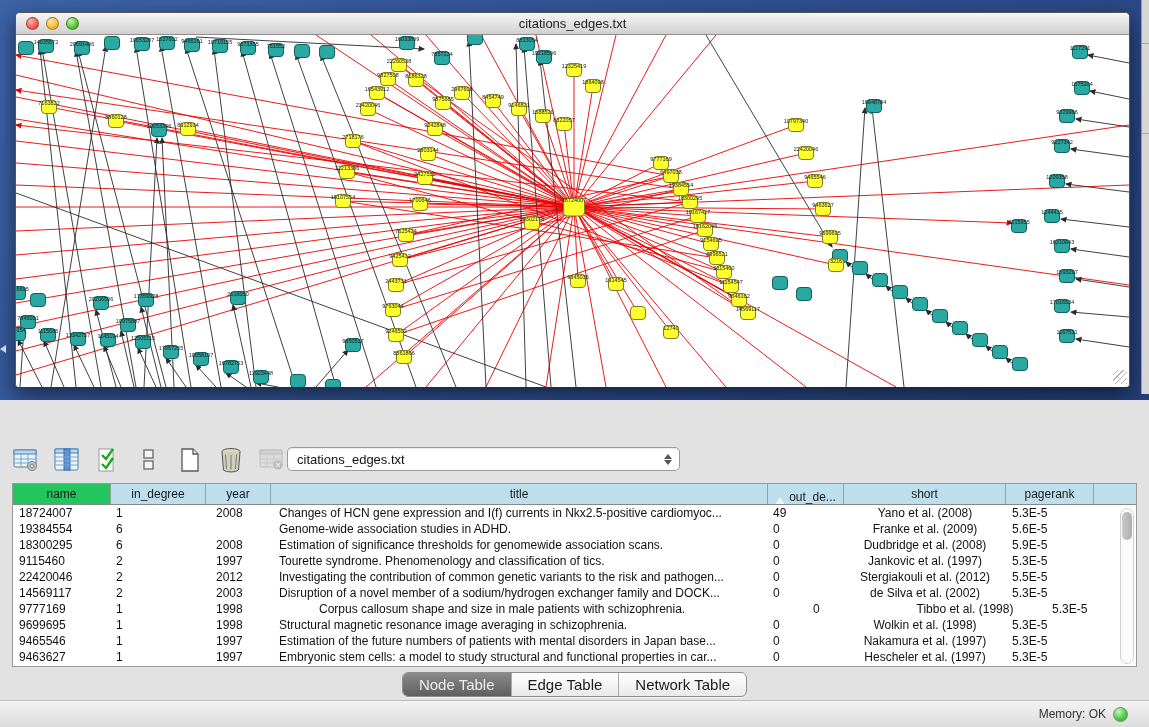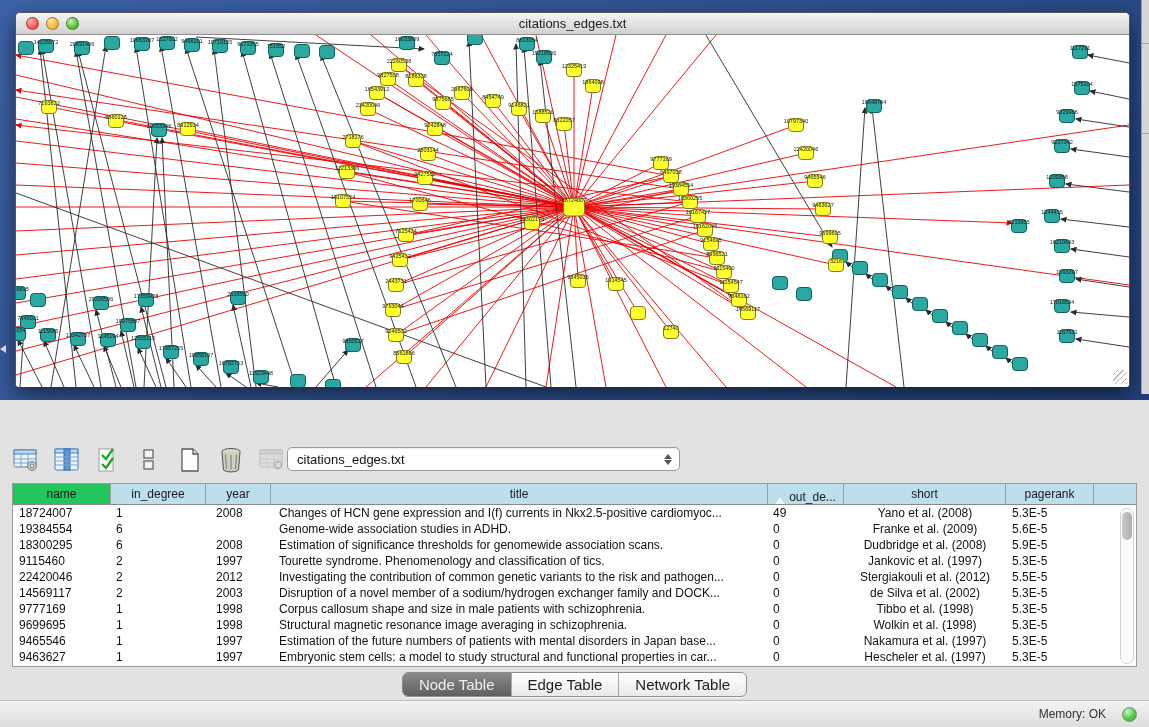--- a/index.html
+++ b/index.html
@@ -69,21 +69,21 @@
   .tabs { position:absolute; left:0; right:0; top:272px; display:flex; justify-content:center; }
   .seg-ctrl { display:flex; border:1px solid #8f8f8f; border-radius:6px; overflow:hidden;
     background:linear-gradient(#ffffff,#e9e9e9); box-shadow:0 1px 0 rgba(255,255,255,.7); }
   .seg { font-size:15px; color:#1d1d1d; padding:3px 16px; border-right:1px solid #aaa; display:flex; align-items:center; }
   .seg:last-child { border-right:none; }
   .seg.sel { background:linear-gradient(#8a8a8a,#5f5f5f); color:#efefef; }
 
   
   .statusbar { position:absolute; left:0; top:700px; width:1149px; height:27px;
     background:linear-gradient(#f3f3f3,#dcdcdc); border-top:1px solid #bdbdbd;
-    display:flex; align-items:center; justify-content:flex-end; gap:16px; padding-right:12px; }
+    display:flex; align-items:center; justify-content:flex-end; gap:7px; padding-right:21px; }
   .mem-label { font-size:12px; color:#333; }
   .mem-dot { width:15px; height:15px; border-radius:50%; border:1px solid #6f8f6f;
     background:radial-gradient(circle at 35% 28%, #c8f7c0, #53c94e 55%, #2ea32b); }
 
   svg text { font-family:"Liberation Sans",sans-serif; }
 </style>
 </head>
 <body>
 
 <div class="desktop">
@@ -610,21 +610,21 @@
           <div class="td c2" style="width: 65px;">2003</div>
           <div class="td c3" style="width: 497px;">Disruption of a novel member of a sodium/hydrogen exchanger family and DOCK...</div>
           <div class="td c4" style="width: 76px;">0</div>
           <div class="td c5" style="width: 162px;">de Silva et al. (2002)</div>
           <div class="td c6" style="width: 88px;">5.3E-5</div>
         </div>
         <div class="trow">
           <div class="td c0" style="width: 98px;">9777169</div>
           <div class="td c1" style="width: 95px;">1</div>
           <div class="td c2" style="width: 65px;">1998</div>
-          <div class="td c3" style="width: 497px;">Corpus callosum shape and size in male patients with schizophrenia.</div>
+          <div class="td c3" style="width: 497px; margin-left: 40px;">Corpus callosum shape and size in male patients with schizophrenia.</div>
           <div class="td c4" style="width: 76px;">0</div>
           <div class="td c5" style="width: 162px;">Tibbo et al. (1998)</div>
           <div class="td c6" style="width: 88px;">5.3E-5</div>
         </div>
         <div class="trow">
           <div class="td c0" style="width: 98px;">9699695</div>
           <div class="td c1" style="width: 95px;">1</div>
           <div class="td c2" style="width: 65px;">1998</div>
           <div class="td c3" style="width: 497px;">Structural magnetic resonance image averaging in schizophrenia.</div>
           <div class="td c4" style="width: 76px;">0</div>

